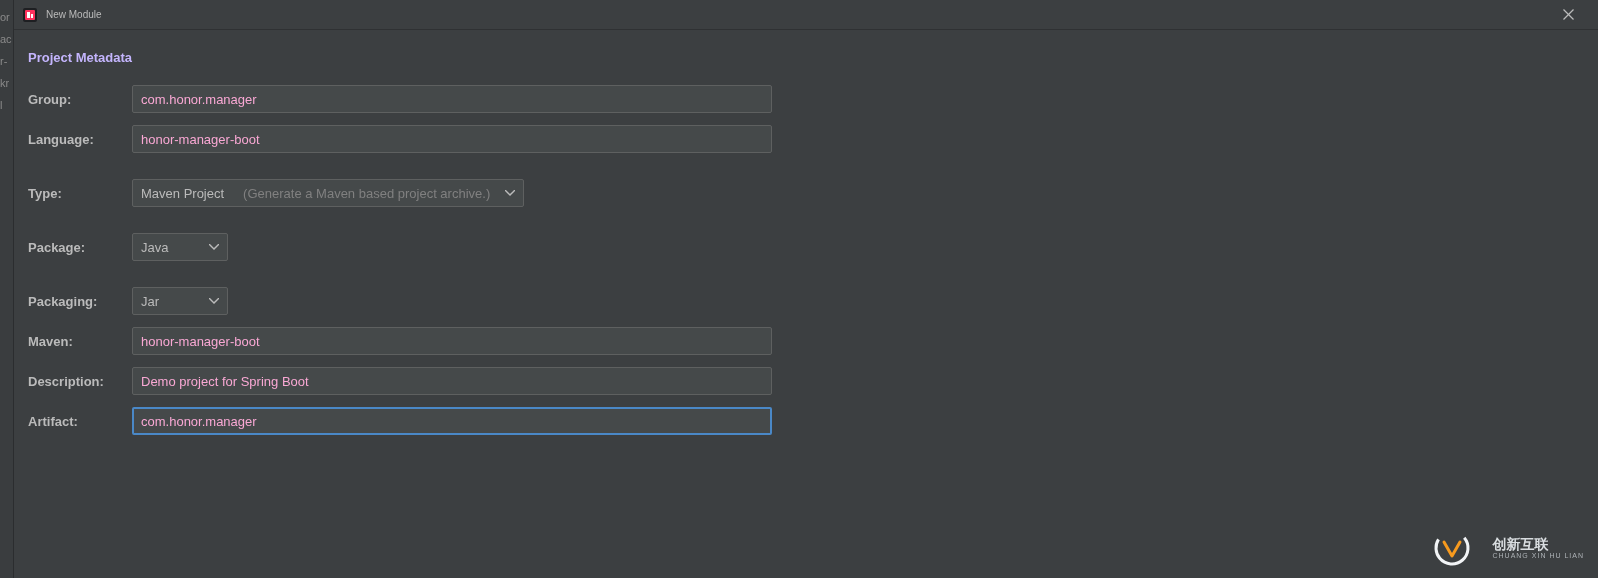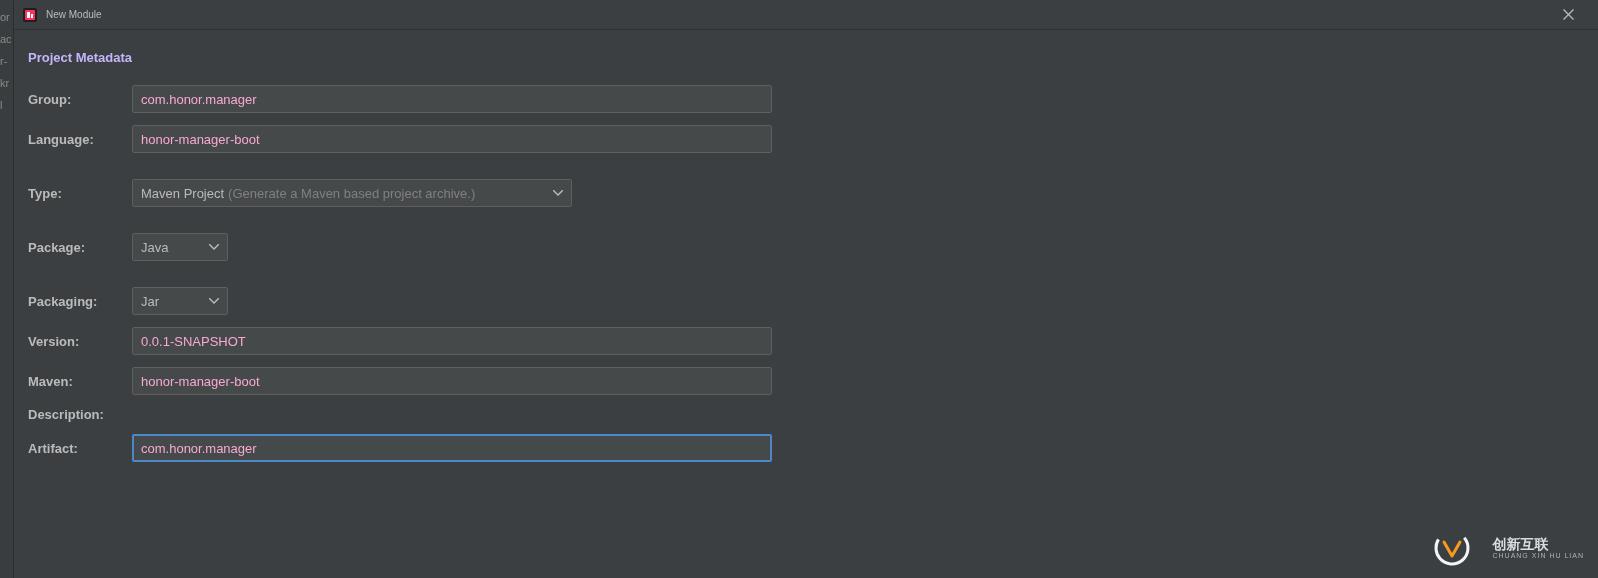--- a/index.html
+++ b/index.html
@@ -117,30 +117,30 @@
     padding: 0 28px 0 8px;
     box-sizing: border-box;
     border-radius: 2px;
     position: relative;
     display: flex;
     align-items: center;
     cursor: default;
   }
   .select-box .hint {
     color: #808080;
-    margin-left: 4px;
+    margin-left: 19px;
   }
   .select-box .caret {
     position: absolute;
     right: 8px;
     top: 50%;
     transform: translateY(-50%);
   }
   .select-box .caret svg { width: 10px; height: 6px; display:block; }
-  .w-type { width: 440px; }
+  .w-type { width: 392px; }
   .w-small { width: 96px; }
   .logo-mark {
     position: absolute;
     right: 14px;
     bottom: 10px;
     display: flex;
     align-items: center;
     color: #d9dde0;
     font-size: 14px;
   }
@@ -232,32 +232,29 @@
         <span>Jar</span>
         <span class="caret">
           <svg viewBox="0 0 10 6">
               <path d="M0 0 L5 5 L10 0" fill="none" stroke="#bbbbbb" stroke-width="1.4"></path>
             </svg>
         </span>
       </div>
     </div>
 
 
-    <div class="form-row">
-      <div class="label-col">Version:</div>
-      <input class="text-input" value="0.0.1-SNAPSHOT" style="">
-    </div>
 
     <div class="form-row">
       <div class="label-col">Maven:</div>
       <input class="text-input" value="honor-manager-boot" style="">
     </div>
 
     <div class="form-row">
       <div class="label-col">Description:</div>
+      <input class="text-input" value="Demo project for Spring Boot" style="">
     </div>
 
     <div class="form-row">
       <div class="label-col">Artifact:</div>
       <input class="text-input focused" value="com.honor.manager" style="">
     </div>
 
   </div>
 
   <div class="logo-mark">

